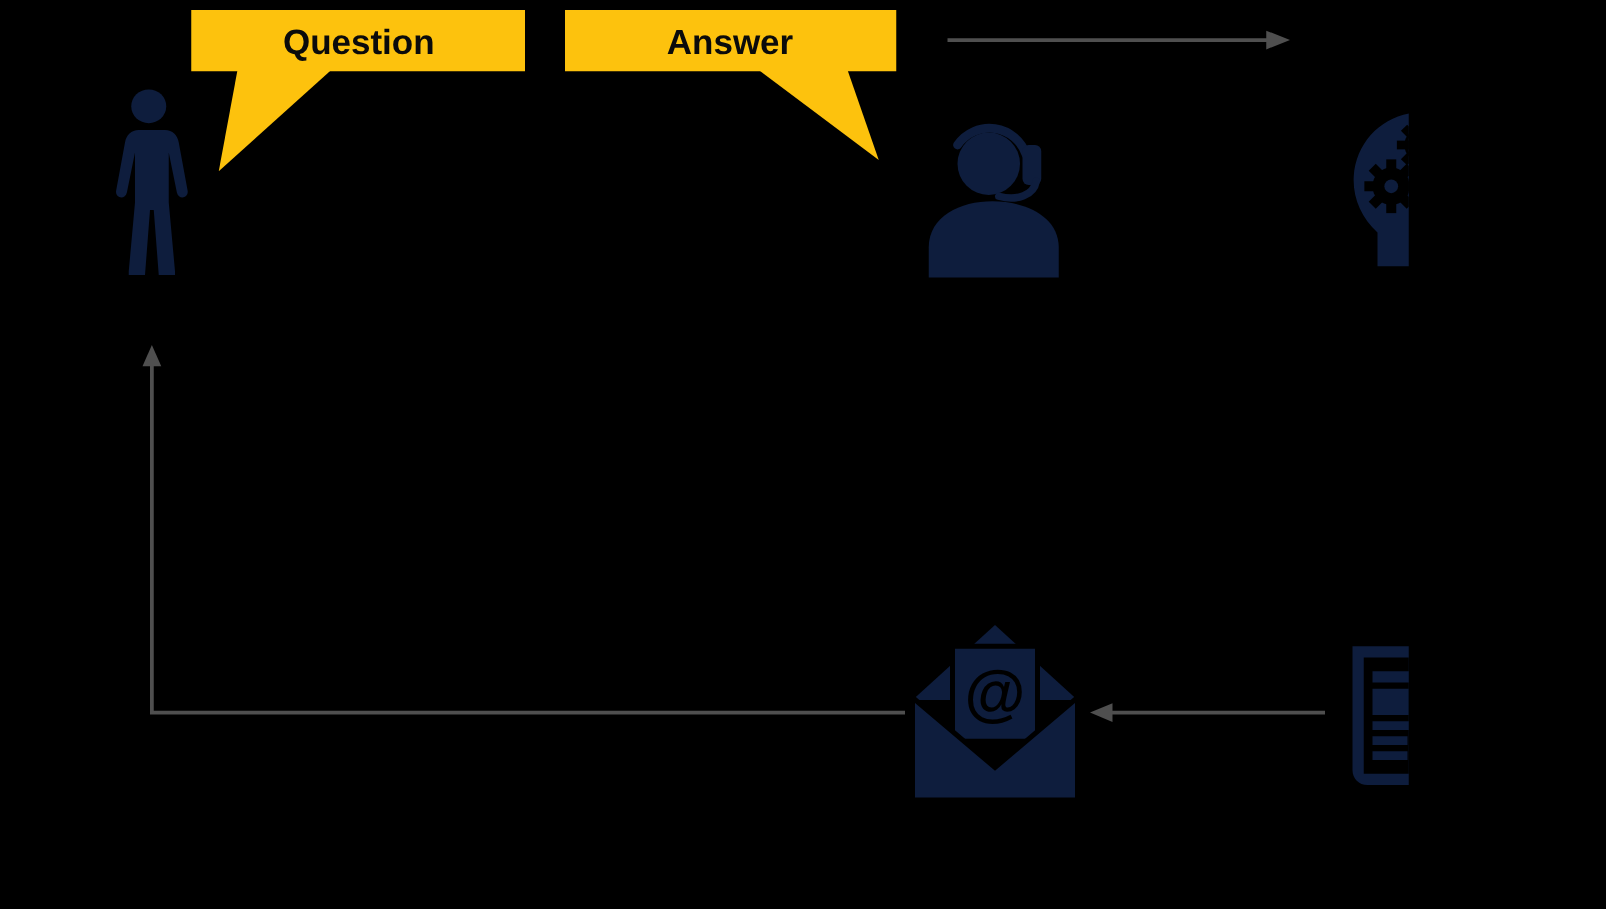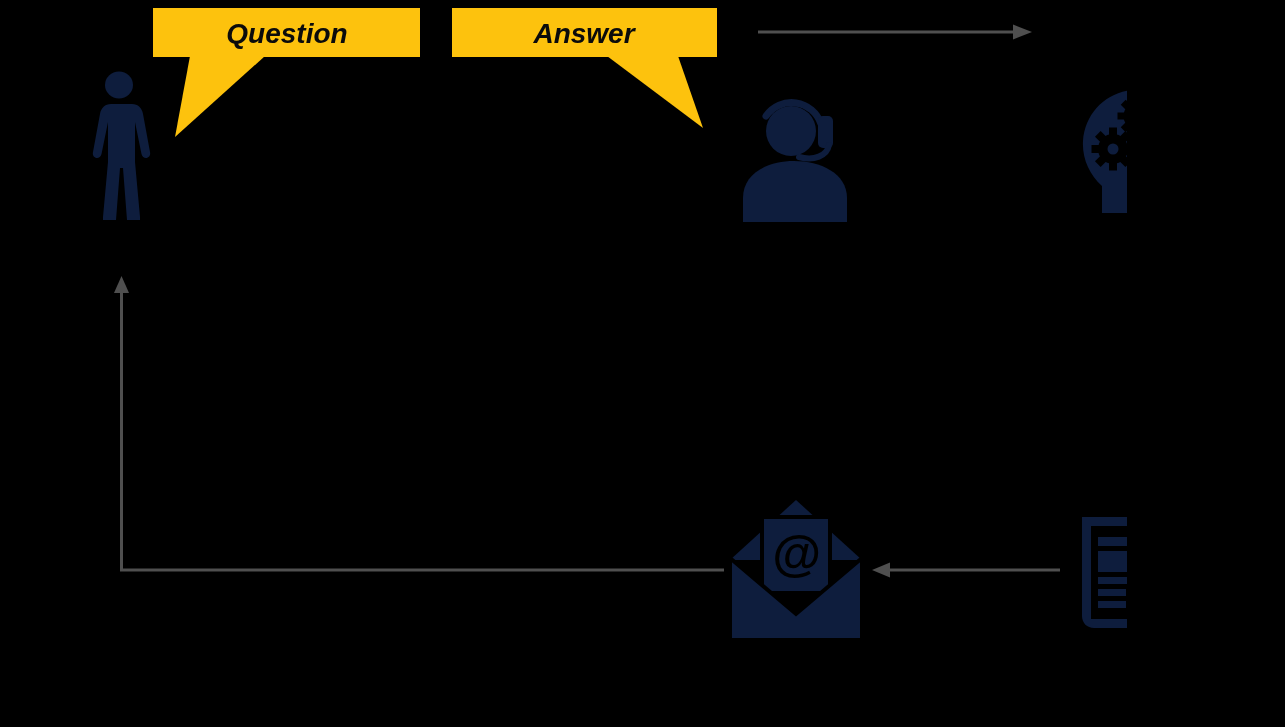--- a/index.html
+++ b/index.html
@@ -1,16 +1,16 @@
 <!DOCTYPE html>
 <html style="--background: #000000; --icon-navy: #0E1D3D; --bubble-yellow: #FDC20D; --arrow-gray: #4F4F4F; --bubble-text: #0B0B0B;"><head>
 <meta charset="utf-8">
 <style>
   html,body{margin:0;padding:0;background:var(--background,#000);}
-  .stage{position:relative;width:1127px;height:727px;background:var(--background,#000);overflow:hidden;font-style:italic;}
+  .stage{position:relative;width:1127px;height:727px;background:var(--background,#000);overflow:hidden;}
   svg{display:block;}
   .navy{fill:var(--icon-navy,#0E1D3D);}
   .cut{fill:var(--background,#000);}
   .stroke-navy{stroke:var(--icon-navy,#0E1D3D);fill:none;}
   .arrow-line{stroke:var(--arrow-gray,#4F4F4F);stroke-width:3;fill:none;}
   .arrow-head{fill:var(--arrow-gray,#4F4F4F);}
   .bubble{fill:var(--bubble-yellow,#FDC20D);}
   .bubble-label{fill:var(--bubble-text,#0B0B0B);font-family:"Liberation Sans",sans-serif;font-weight:600;font-size:28px;}
   .letter{stroke:var(--background,#000);stroke-width:4;}
   .vfront{stroke:var(--background,#000);stroke-width:4;stroke-linejoin:miter;}

